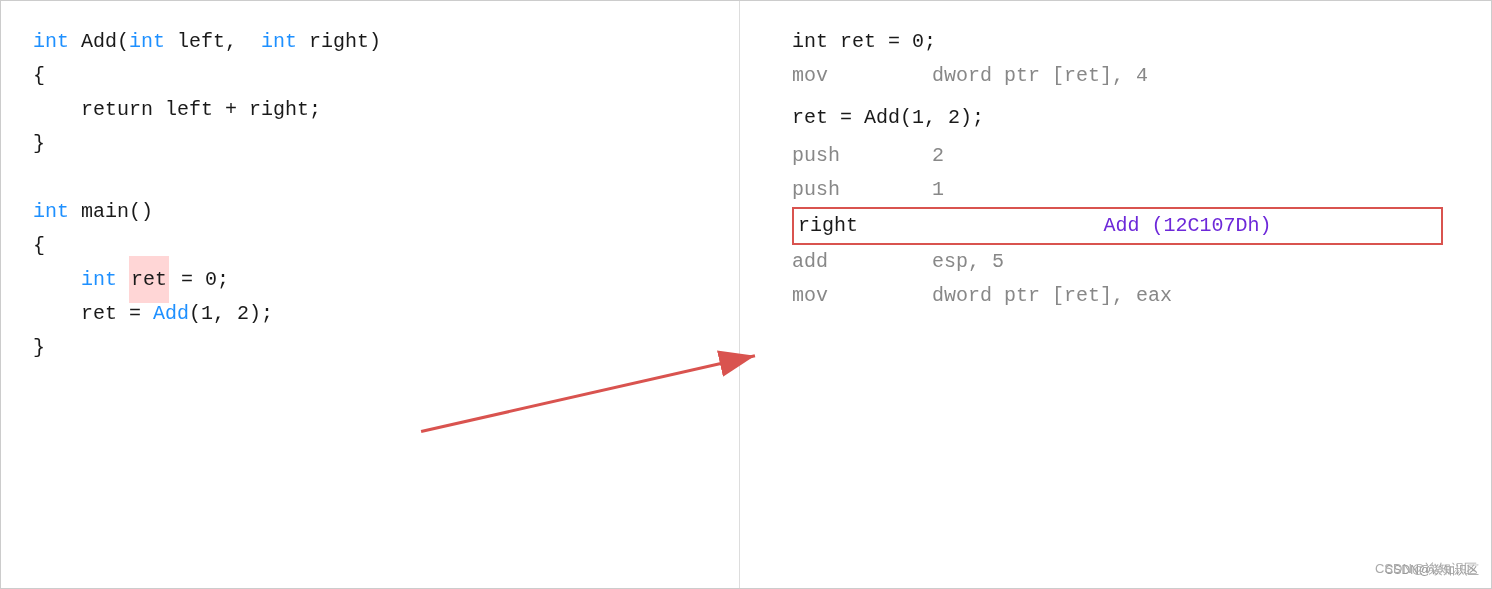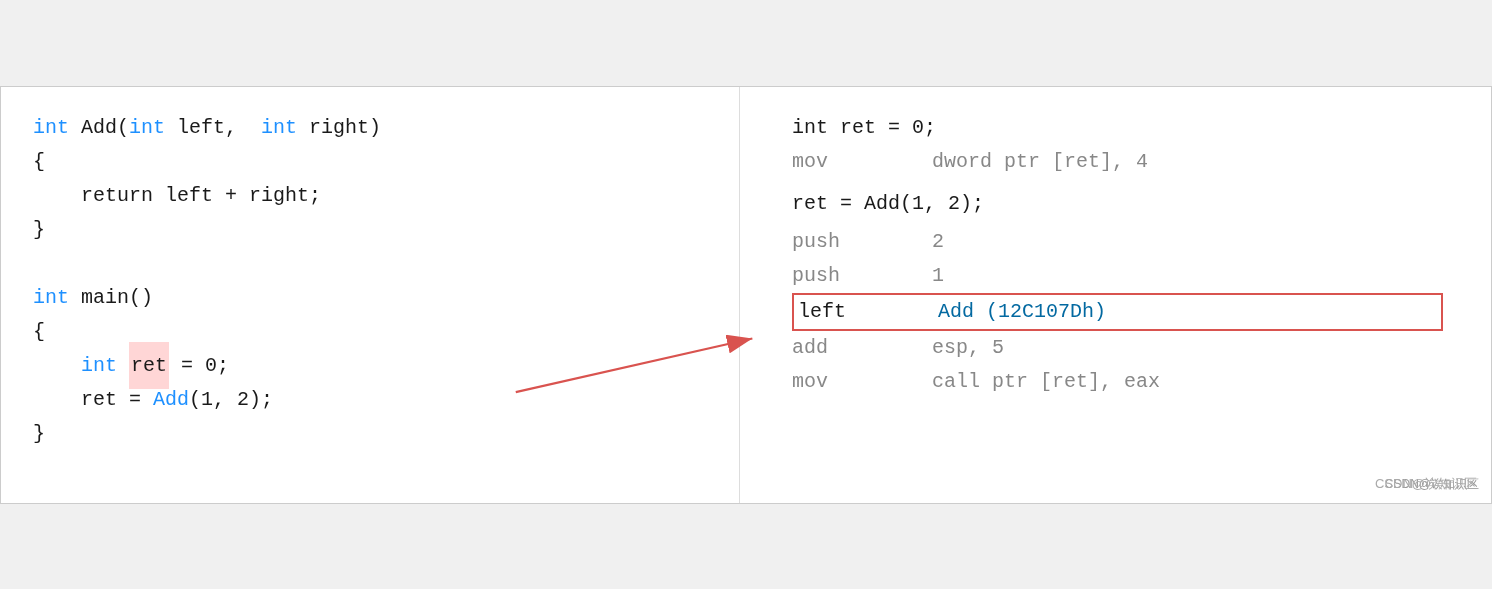--- a/index.html
+++ b/index.html
@@ -6,21 +6,21 @@
     body {
       background: #f0f0f0;
       display: flex;
       justify-content: center;
       align-items: center;
       min-height: 100vh;
       font-family: 'Courier New', Courier, monospace;
     }
     .container {
       width: 1492px;
-      height: 418px;
+      height: 589px;
       background: #fff;
       border: 1px solid #ccc;
       display: flex;
       position: relative;
       overflow: hidden;
       gap: 12px;
     }
     .left-panel {
       width: 50%;
       padding: 24px 32px;
@@ -129,32 +129,32 @@
       <span class="asm-instr">push</span>
       <span class="asm-operand">2</span>
     </div>
     
     <div class="asm-line">
       <span class="asm-instr">push</span>
       <span class="asm-operand">1</span>
     </div>
     
     <div class="asm-line highlighted" style="color:#1a1a1a;">
-      <span class="asm-instr" style="color:#1a1a1a;">left</span>
-      <span class="asm-operand" style="color:#0369a1;">Add (12C107Dh)</span>
+      <span class="asm-instr" style="color:#1a1a1a;">right</span>
+      <span class="asm-operand" style="color:#6d28d9;text-align:center;">Add (12C107Dh)</span>
     </div>
     
     <div class="asm-line">
       <span class="asm-instr">add</span>
       <span class="asm-operand">esp, 5</span>
     </div>
     
     <div class="asm-line">
       <span class="asm-instr">mov</span>
-      <span class="asm-operand">call ptr [ret], eax</span>
+      <span class="asm-operand">dword ptr [ret], eax</span>
     </div>
 
     
     <div class="watermark">CSDN@诶知识区</div>
 
     
     <svg class="arrow-container" viewBox="0 0 746 589" preserveAspectRatio="none">
 
       <defs>
         <marker id="arrowhead" markerWidth="10" markerHeight="7" refX="10" refY="3.5" orient="auto">

